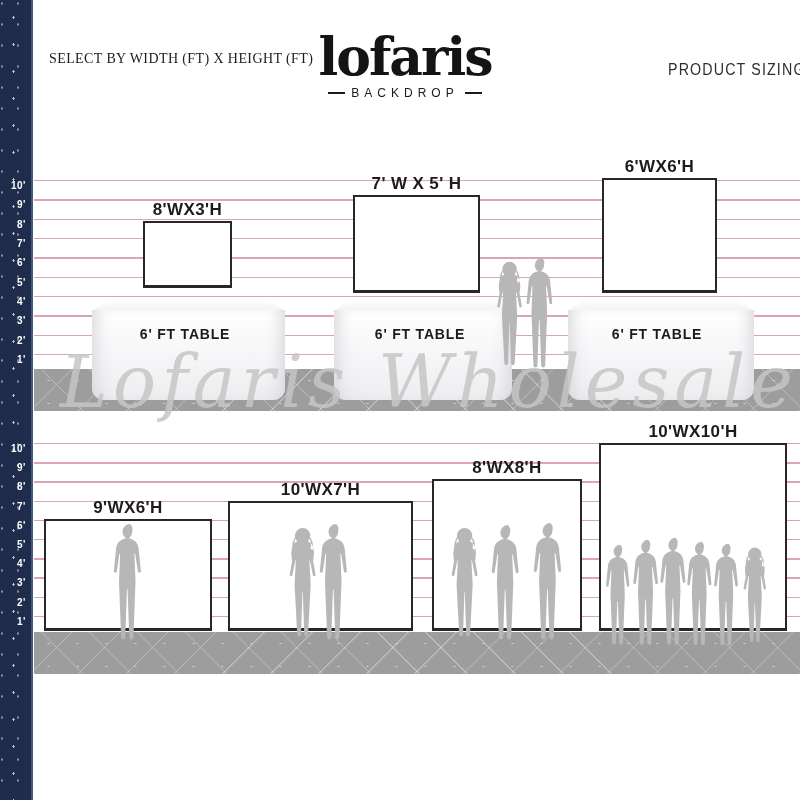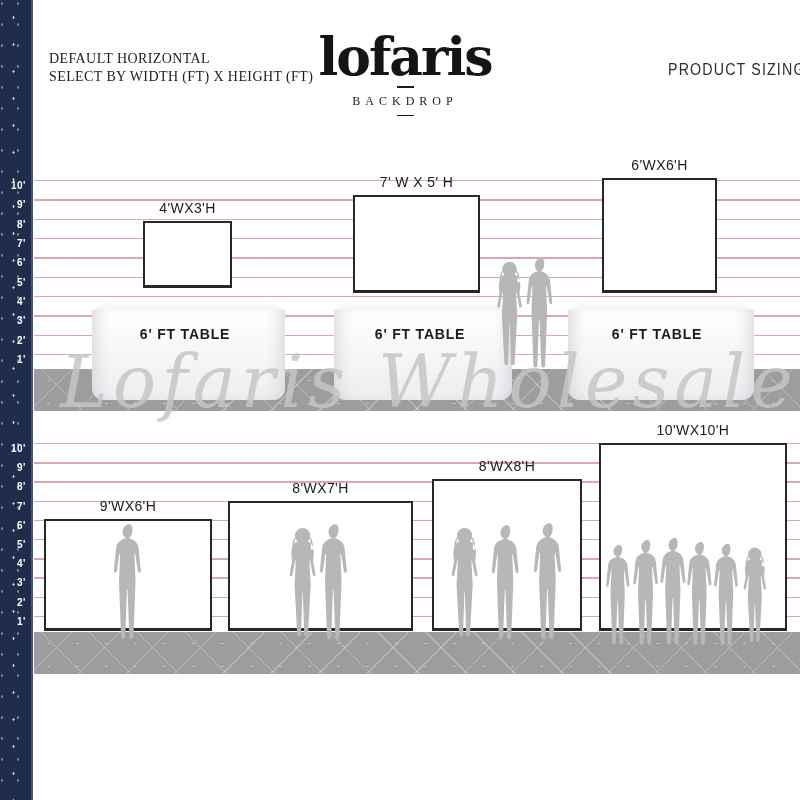--- a/index.html
+++ b/index.html
@@ -14,38 +14,38 @@
     background-size:23px 27px,16px 21px;background-position:2px 4px,10px 14px;z-index:6;}
   .ruler-number{position:absolute;left:0;width:26px;text-align:right;color:#ffffff;
     font-size:10px;font-weight:bold;letter-spacing:.5px;line-height:16px;z-index:7;}
   
   .hdr-left{position:absolute;left:49px;top:50px;font-family:"Liberation Serif",serif;
     font-size:14px;letter-spacing:.4px;color:#1c1c1c;line-height:17.5px;white-space:nowrap;}
   .logo{position:absolute;left:310px;top:30px;width:190px;text-align:center;color:#141414;}
   .logo-text{font-family:"DejaVu Serif",serif;font-weight:bold;font-size:52px;line-height:54px;
     letter-spacing:-2px;}
   .logo-sub{display:flex;align-items:center;justify-content:center;gap:6px;margin-top:2px;
-    font-family:Liberation Serif, serif;font-size:12px;letter-spacing:5px;color:#1a1a1a;flex-direction:column;}
+    font-family:Liberation Sans, sans-serif;font-size:12px;letter-spacing:5px;color:#1a1a1a;}
   .logo-dash{width:17px;height:1.5px;background:#1a1a1a;flex:none;}
   .hdr-right{position:absolute;left:668px;top:60px;width:120px;font-size:15px;letter-spacing:1.2px;
     color:#2e2e2e;white-space:nowrap;transform:scale(.95,1.1);transform-origin:left top;}
   
   .foot-line{position:absolute;left:34px;width:766px;height:1.4px;background:var(--pink,#dca4b4);z-index:1;}
   
   .floor{position:absolute;left:34px;width:766px;background:var(--floor,#9d9d9d);z-index:2;
     background-image:
       repeating-linear-gradient(45deg, rgba(255,255,255,.30) 0 1px, transparent 1px 34px),
       repeating-linear-gradient(-45deg, rgba(255,255,255,.30) 0 1px, transparent 1px 34px),
       radial-gradient(rgba(255,255,255,.55) .8px, transparent 1.2px);
     background-size:auto,auto,29px 23px;}
   
   .backdrop{position:absolute;background:#ffffff;border:2px solid #272727;border-bottom-width:3px;
     box-sizing:border-box;z-index:3;}
   .backdrop-label{position:absolute;transform:translateX(-50%);white-space:nowrap;color:#1b1b1b;
-    font-size:14px;font-weight:normal;letter-spacing:.4px;z-index:4;}
+    font-size:17px;font-weight:bold;letter-spacing:.4px;z-index:4;}
   
   .table{position:absolute;z-index:3;}
   .table-top{position:absolute;left:0;right:0;top:0;height:14px;
     background:linear-gradient(180deg,#ffffff,#f2f2f5);
     clip-path:polygon(11% 0,89% 0,100% 100%,0 100%);}
   .table-skirt{position:absolute;left:1%;right:1%;top:12px;bottom:0;border-radius:0 0 12px 12px;
     background:linear-gradient(180deg,#ffffff 0%,#f7f7f9 45%,#ededf0 100%);
     box-shadow:inset 14px 0 16px -10px #d7d7dc, inset -14px 0 16px -10px #d7d7dc;}
   .table-label{position:absolute;transform:translateX(-50%);white-space:nowrap;color:#1b1b1b;
     font-size:14px;font-weight:bold;letter-spacing:.8px;z-index:4;}
@@ -60,21 +60,20 @@
   .defs-holder{position:absolute;width:0;height:0;overflow:hidden;}
 </style>
 </head>
 <body>
 
 <div class="page" style="--navy: #1f2c4c; --pink: #dca4b4; --floor: #9d9d9d; --silhouette: #b7b7b7;">
 
   <div class="ruler-strip"></div>
 
   <div class="hdr-left">
-    <div>DEFAULT HORIZONTAL</div>
     <div>SELECT BY WIDTH (FT) X HEIGHT (FT)</div>
   </div>
 
   <div class="logo">
     <div class="logo-text">lofaris</div>
     <div class="logo-sub">
       <span class="logo-dash"></span>
       <span>BACKDROP</span>
       <span class="logo-dash"></span>
     </div>
@@ -98,21 +97,21 @@
       <div class="foot-line" style="top: 295.98px;"></div>
       <div class="ruler-number" style="top: 293.98px;">4'</div>
       <div class="foot-line" style="top: 315.31px;"></div>
       <div class="ruler-number" style="top: 313.31px;">3'</div>
       <div class="foot-line" style="top: 334.64px;"></div>
       <div class="ruler-number" style="top: 332.64px;">2'</div>
       <div class="foot-line" style="top: 353.97px;"></div>
       <div class="ruler-number" style="top: 351.97px;">1'</div>
       <div class="floor" style="top: 369px; height: 42px;"></div>
       <div class="backdrop" style="left: 143px; top: 221px; width: 89px; height: 67px;"></div>
-      <div class="backdrop-label" style="left: 187.5px; top: 200px;">4'WX3'H</div>
+      <div class="backdrop-label" style="left: 187.5px; top: 200px;">8'WX3'H</div>
       <div class="backdrop" style="left: 353px; top: 195px; width: 127px; height: 98px;"></div>
       <div class="backdrop-label" style="left: 416.5px; top: 174px;">7' W X 5' H</div>
       <div class="backdrop" style="left: 602px; top: 178px; width: 115px; height: 115px;"></div>
       <div class="backdrop-label" style="left: 659.5px; top: 157px;">6'WX6'H</div>
       <div class="table" style="left: 90px; top: 298px; width: 197px; height: 102px;">
         <div class="table-top"></div>
         <div class="table-skirt"></div>
       </div>
       <div class="table-label" style="left: 185px; top: 326px;">6' FT TABLE</div>
       <div class="table" style="left: 332px; top: 298px; width: 182px; height: 102px;">
@@ -150,21 +149,21 @@
       <div class="foot-line" style="top: 577.4px;"></div>
       <div class="ruler-number" style="top: 575.4px;">3'</div>
       <div class="foot-line" style="top: 596.6px;"></div>
       <div class="ruler-number" style="top: 594.6px;">2'</div>
       <div class="foot-line" style="top: 615.8px;"></div>
       <div class="ruler-number" style="top: 613.8px;">1'</div>
       <div class="floor" style="top: 632px; height: 42px;"></div>
       <div class="backdrop" style="left: 44px; top: 519px; width: 168px; height: 112px;"></div>
       <div class="backdrop-label" style="left: 128px; top: 498px;">9'WX6'H</div>
       <div class="backdrop" style="left: 228px; top: 501px; width: 185px; height: 130px;"></div>
-      <div class="backdrop-label" style="left: 320.5px; top: 480px;">8'WX7'H</div>
+      <div class="backdrop-label" style="left: 320.5px; top: 480px;">10'WX7'H</div>
       <div class="backdrop" style="left: 432px; top: 479px; width: 150px; height: 152px;"></div>
       <div class="backdrop-label" style="left: 507px; top: 458px;">8'WX8'H</div>
       <div class="backdrop" style="left: 599px; top: 443px; width: 188px; height: 188px;"></div>
       <div class="backdrop-label" style="left: 693px; top: 422px;">10'WX10'H</div>
       <div class="people" style="left: 108px; top: 522px; width: 44.3667px; height: 121px;">
         <svg viewBox="0 0 44 120" style="left: 0px; top: 0px; width: 44.3667px; height: 121px;">
           <use href="#sil-man"></use>
         </svg>
       </div>
       <div class="people" style="left: 281px; top: 522px; width: 77.6417px; height: 121px;">

